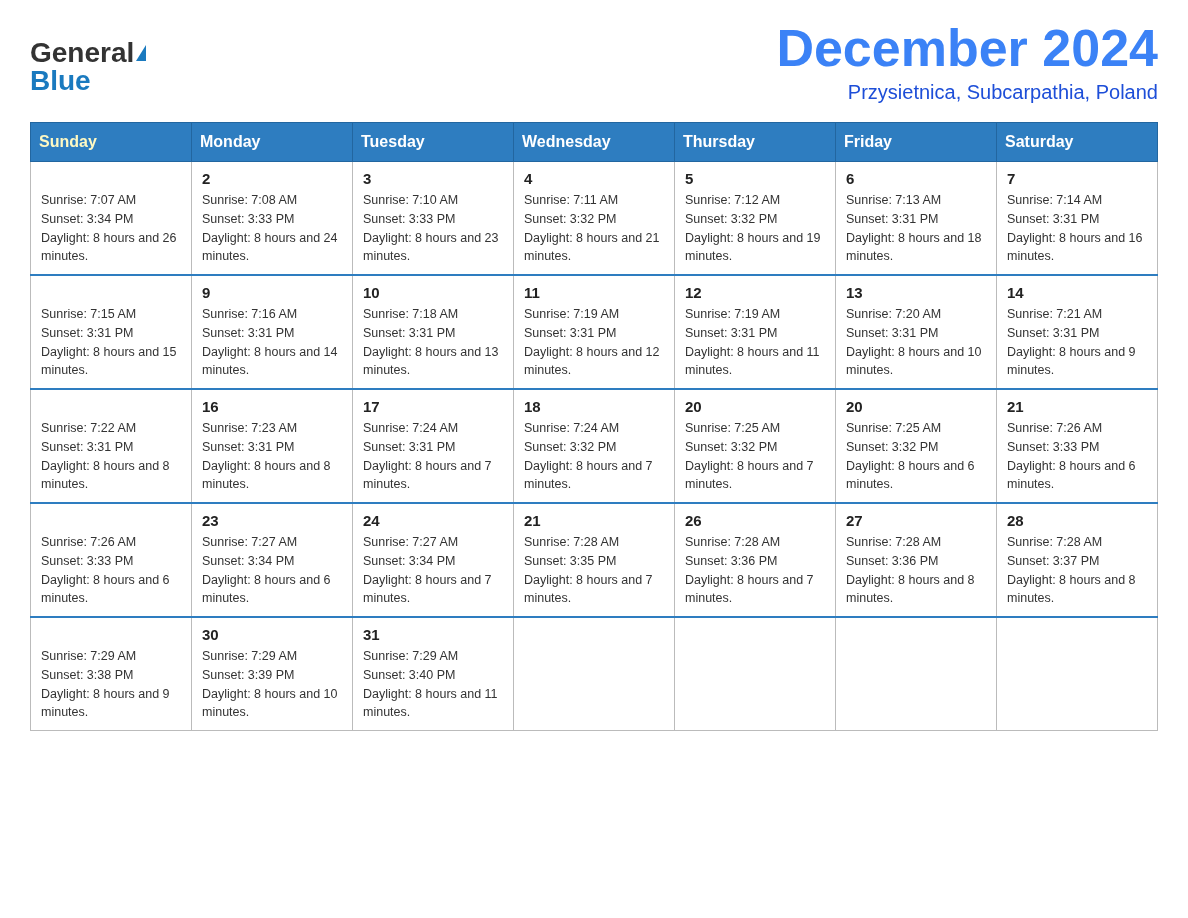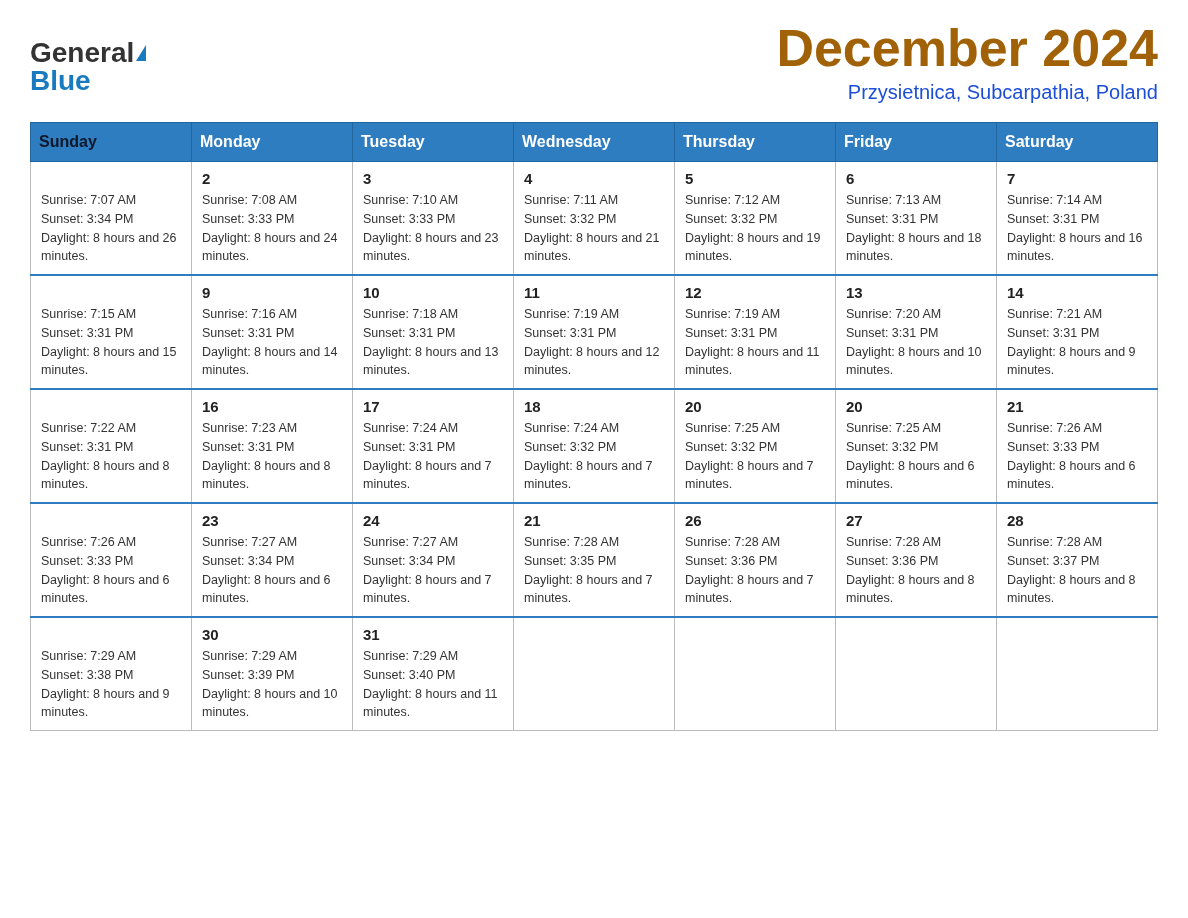--- a/index.html
+++ b/index.html
@@ -46,21 +46,21 @@
     .logo-text-row {
       display: flex;
       align-items: center;
     }
     .title-area {
       text-align: right;
     }
     .month-year-title {
       font-size: 52px;
       font-weight: bold;
-      color: #a16207;
+      color: #3b82f6;
       line-height: 1.1;
     }
     .location-subtitle {
       font-size: 20px;
       color: #1d4ed8;
       margin-top: 4px;
     }
     .calendar-table {
       width: 100%;
       border-collapse: collapse;
@@ -95,21 +95,21 @@
     .calendar-table td .day-info {
       font-size: 12.5px;
       line-height: 1.5;
       color: #333;
     }
     .calendar-table tr td:first-child .day-number,
     .calendar-table tr th:first-child {
       color: #fff;
     }
     .calendar-table thead tr th:first-child {
-      color: #0f172a;
+      color: #fef9c3;
     }
     .row-border-top td {
       border-top: 2px solid #2e7dc0;
     }
     .empty-cell {
       background: #fff;
     }
   </style>
 </head>
 <body>

